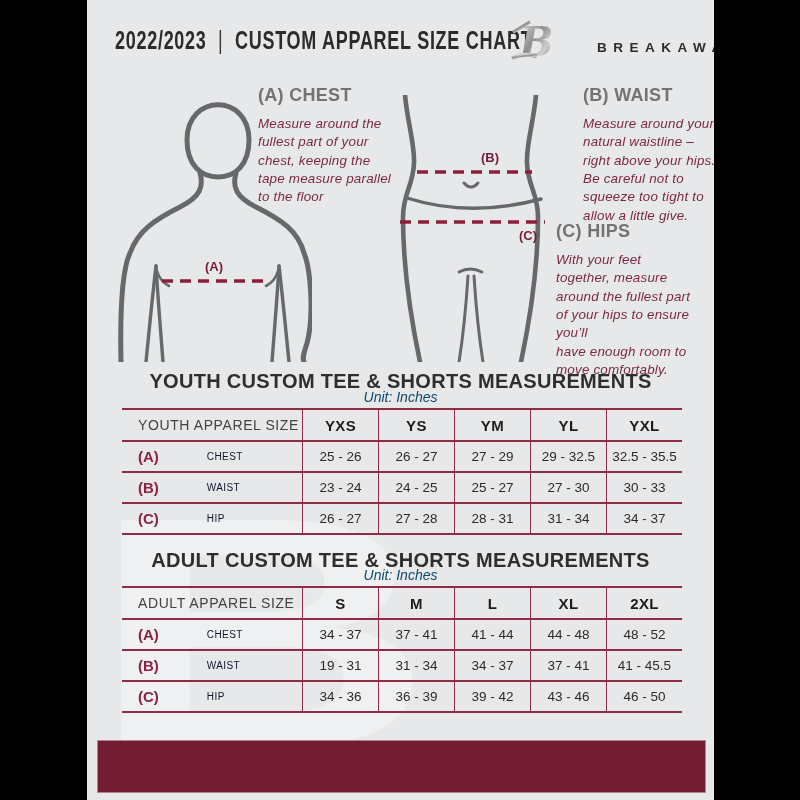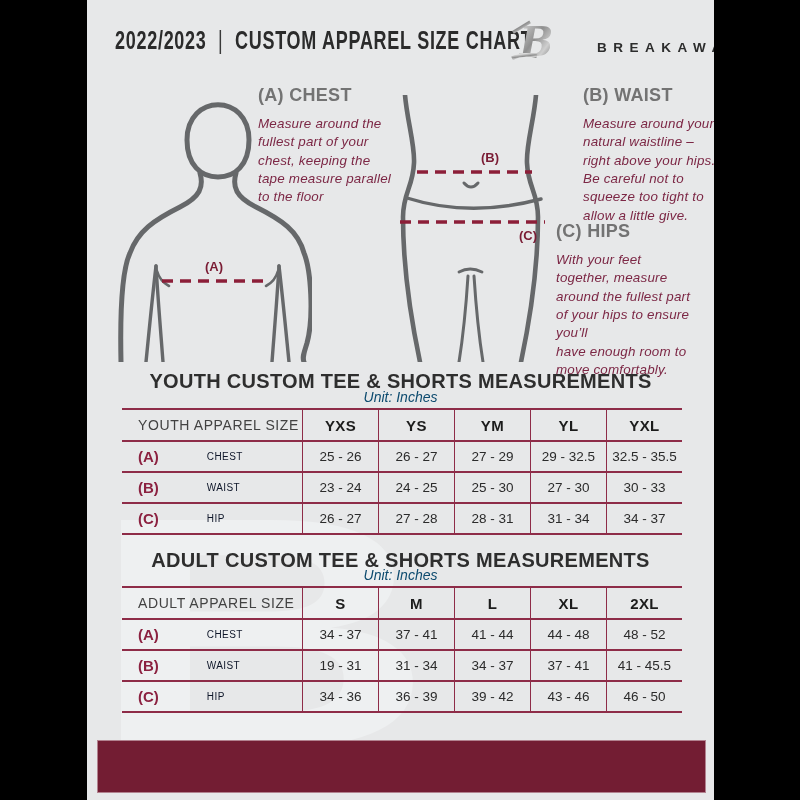--- a/index.html
+++ b/index.html
@@ -192,21 +192,21 @@
     <div class="st-cell vline">27 - 29</div>
     <div class="st-cell vline">29 - 32.5</div>
     <div class="st-cell vline">32.5 - 35.5</div>
 
     <div class="st-cell col0">
         <span class="row-pfx">(B)</span>
         <span class="row-name">WAIST</span>
       </div>
     <div class="st-cell vline">23 - 24</div>
     <div class="st-cell vline">24 - 25</div>
-    <div class="st-cell vline">25 - 30</div>
+    <div class="st-cell vline">25 - 27</div>
     <div class="st-cell vline">27 - 30</div>
     <div class="st-cell vline">30 - 33</div>
 
     <div class="st-cell col0">
         <span class="row-pfx">(C)</span>
         <span class="row-name">HIP</span>
       </div>
     <div class="st-cell vline">26 - 27</div>
     <div class="st-cell vline">27 - 28</div>
     <div class="st-cell vline">28 - 31</div>

